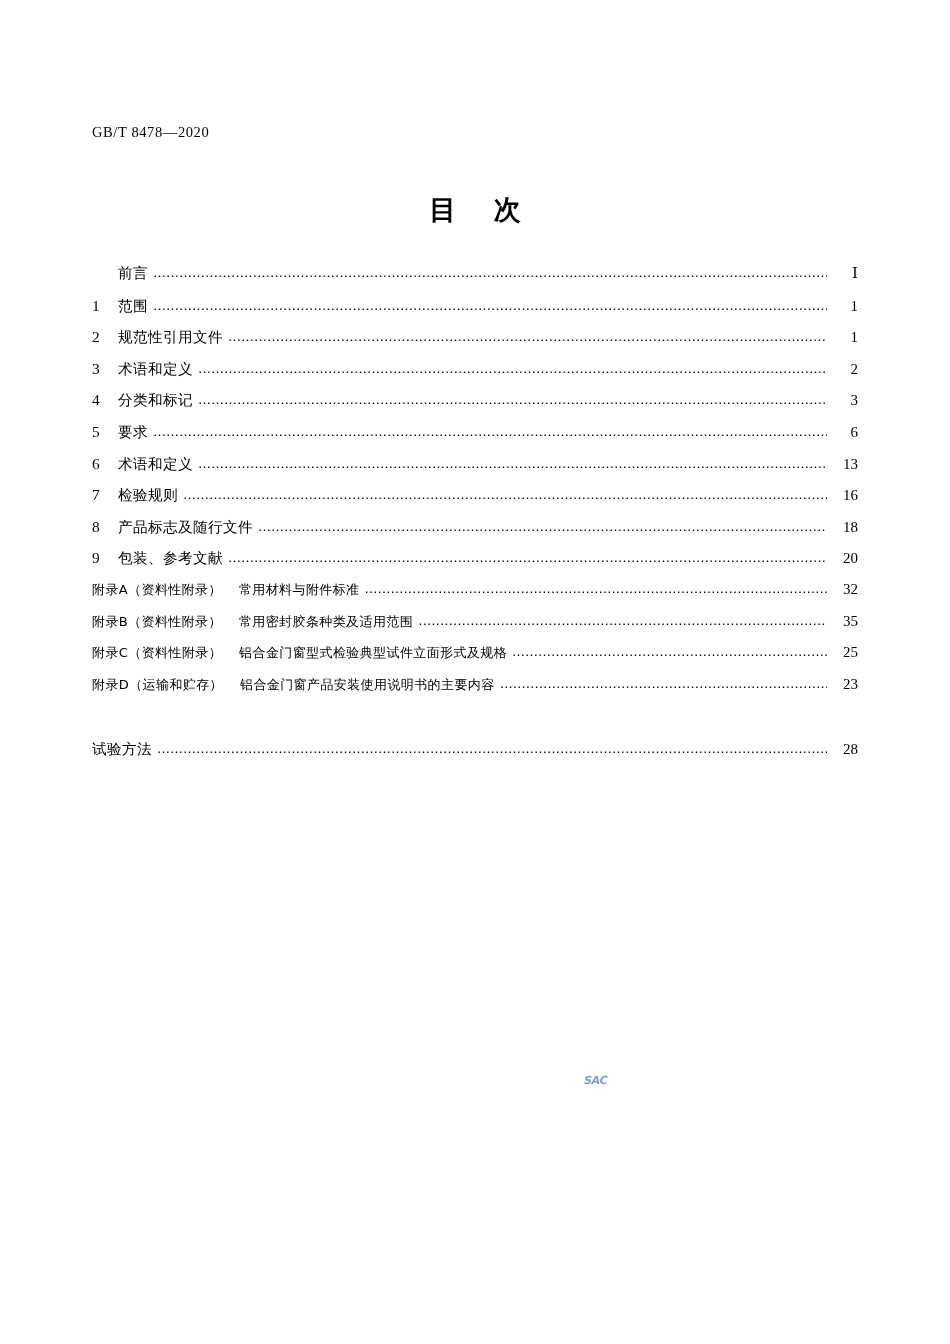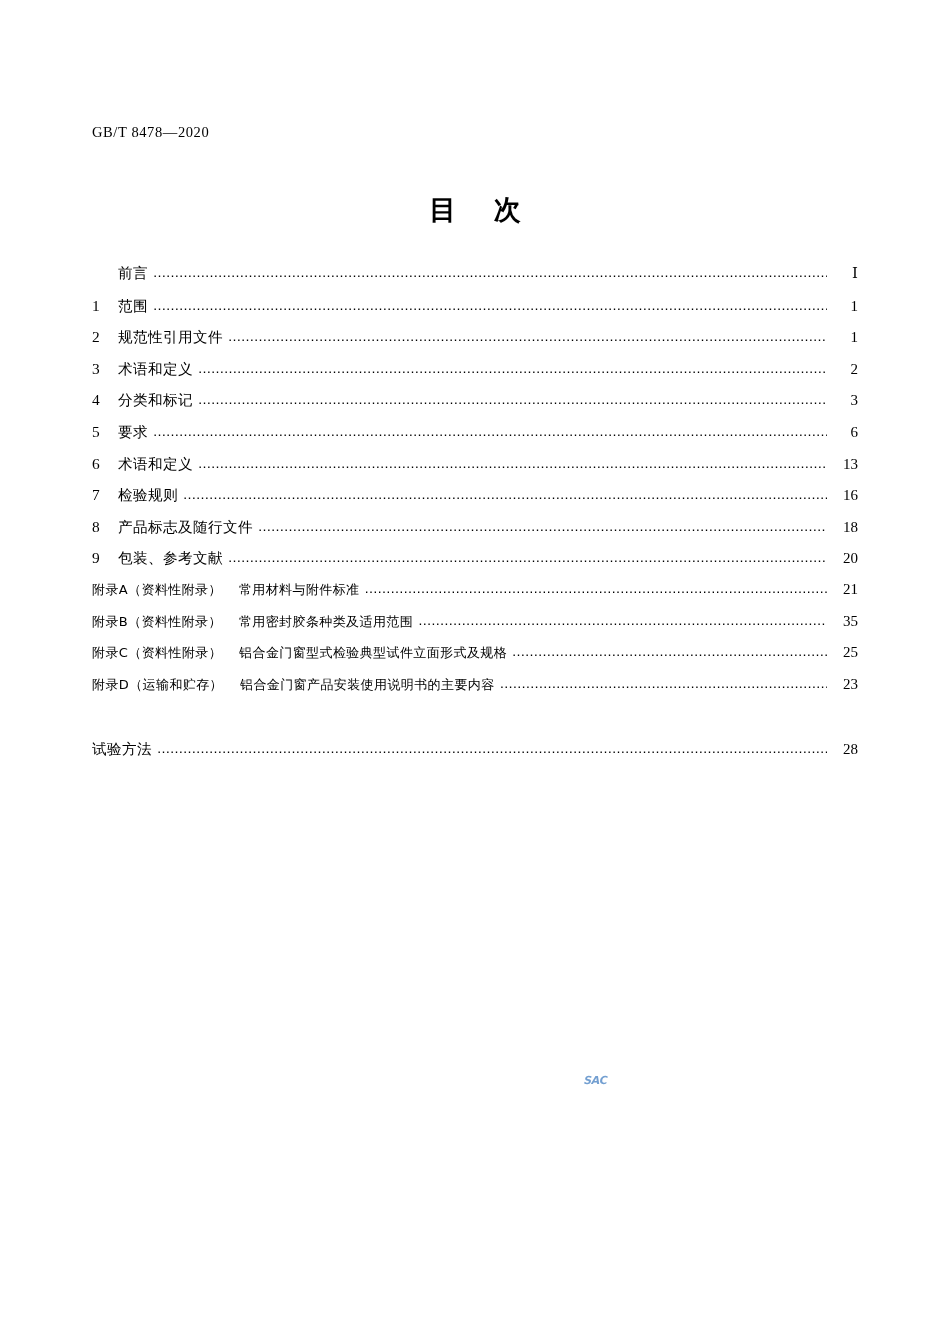--- a/index.html
+++ b/index.html
@@ -191,21 +191,21 @@
       <span class="num">9</span>
       <span class="label">包装、参考文献</span>
       <span class="dots">……………………………………………………………………………………………………………………………………………………………</span>
       <span class="pageno">20</span>
     </div>
 
     <div class="toc-row">
       <span class="label-wide">附录A（资料性附录）</span>
       <span class="annex-title">常用材料与附件标准</span>
       <span class="dots">……………………………………………………………………………………………………………………………………………………………</span>
-      <span class="pageno">21</span>
+      <span class="pageno">32</span>
     </div>
 
     <div class="toc-row">
       <span class="label-wide">附录B（资料性附录）</span>
       <span class="annex-title">常用密封胶条种类及适用范围</span>
       <span class="dots">……………………………………………………………………………………………………………………………………………………………</span>
       <span class="pageno">35</span>
     </div>
 
     <div class="toc-row">

